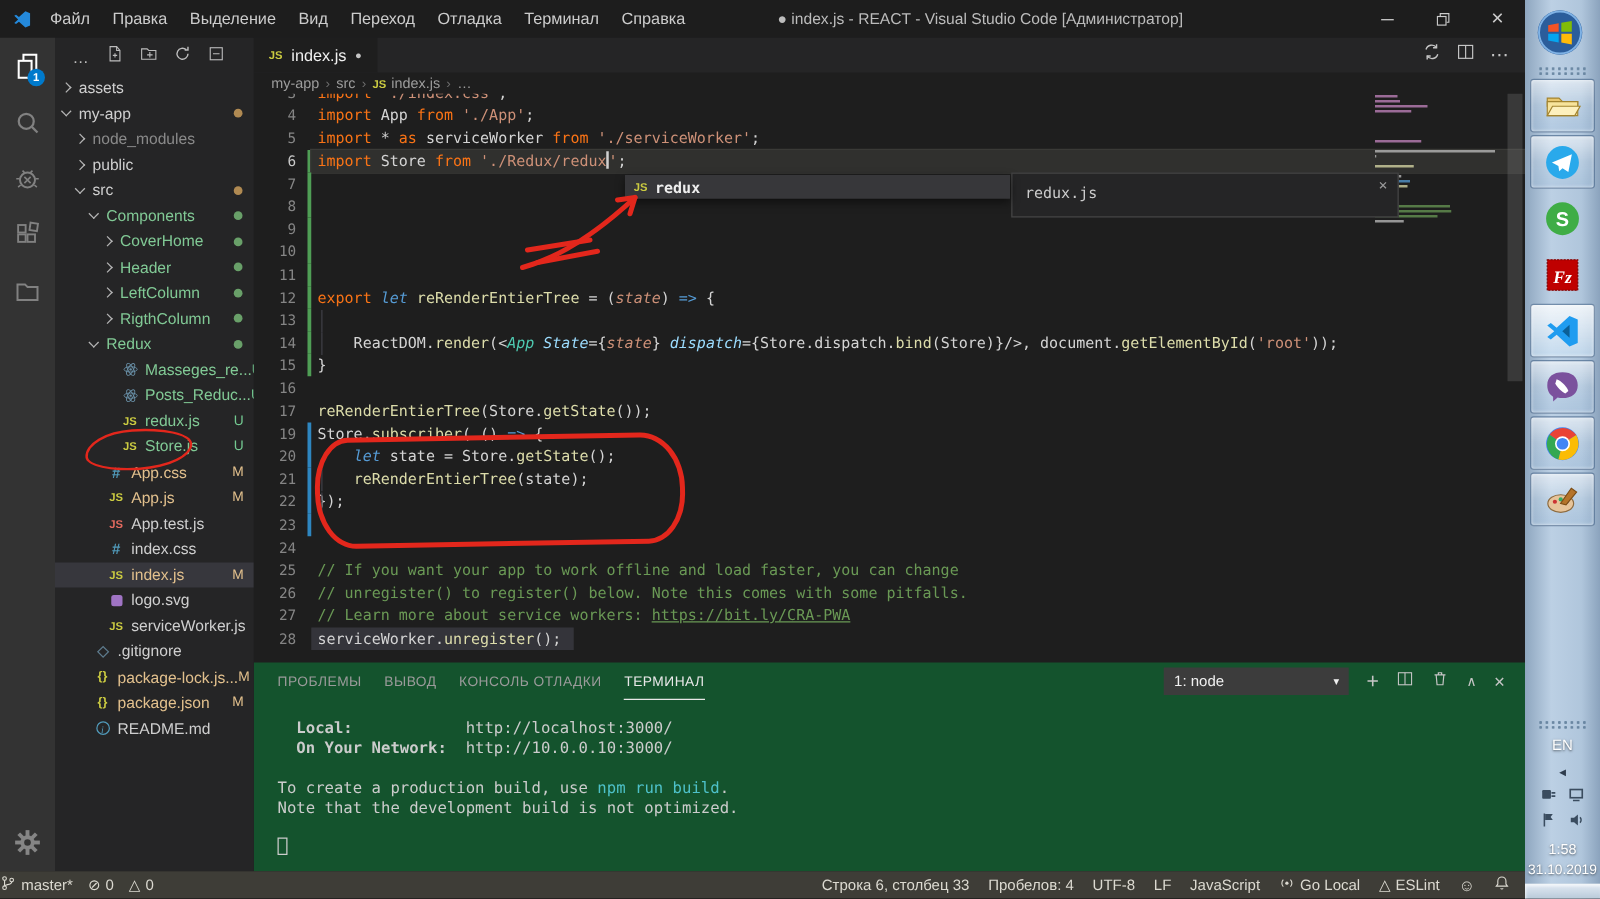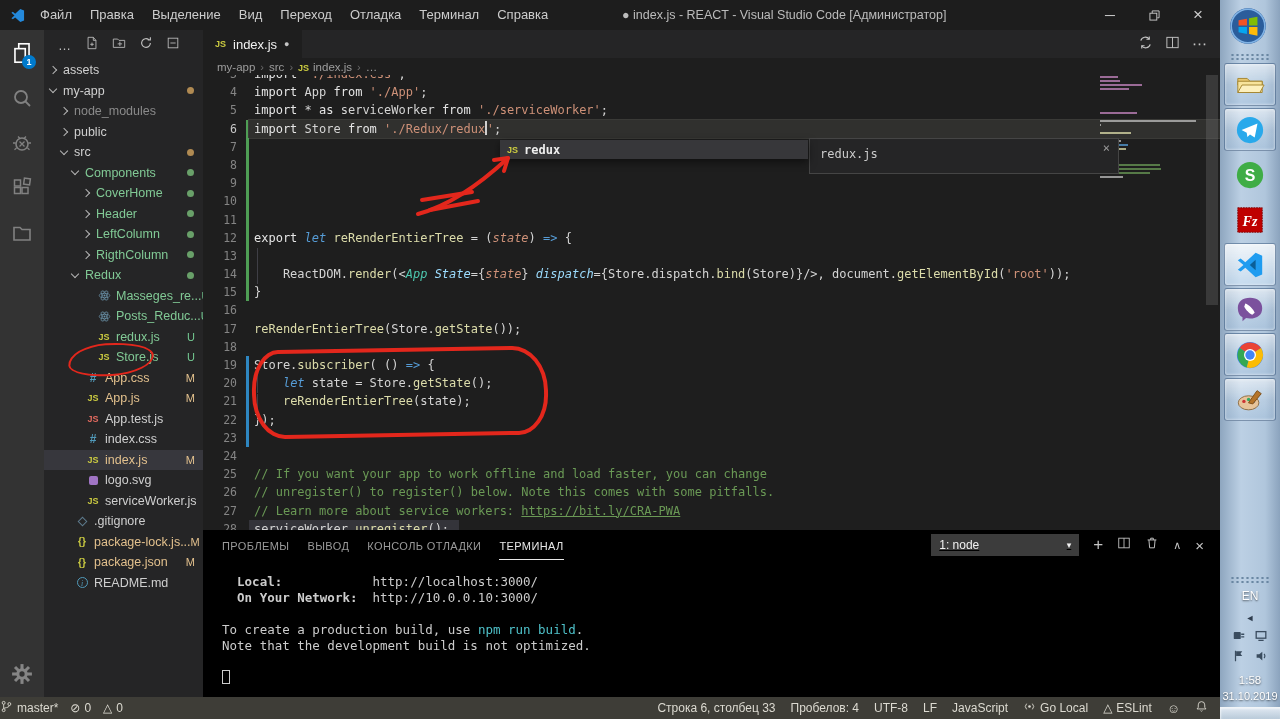--- a/index.html
+++ b/index.html
@@ -59,21 +59,21 @@
   .code{position:absolute;top:45px;left:0;width:1017px;height:455px;overflow:hidden;}
   .codein{position:absolute;top:-10px;left:0;right:0;font-family:"DejaVu Sans Mono","Liberation Mono",monospace;font-size:12px;}
   .line{height:18.2px;line-height:18.2px;display:flex;white-space:pre;}
   .ln{width:34px;text-align:right;color:#858585;flex:none;font-size:11.5px;}
   .gutter{width:3px;flex:none;margin-left:9px;}
   .gut-add{background:#4f9e55;} .gut-mod{background:#2e86c0;}
   .txtwrap{padding-left:5px;}
   .line.current .txtwrap{background:#30302e;outline:1px solid #3a3a37;flex:1;}
   .line.current .ln{color:#c8c8c8;}
   .line.sel28 .txtwrap{background:#34343a;padding-right:10px;}
-  .tk-k{color:#e5e5e5;} .tk-s{color:#ce9178;} .tk-f{color:#dcdcaa;} .tk-t{color:#4ec9b0;font-style:italic;}
+  .tk-k{color:#f97316;} .tk-s{color:#ce9178;} .tk-f{color:#dcdcaa;} .tk-t{color:#4ec9b0;font-style:italic;}
   .tk-a{color:#9cdcfe;font-style:italic;} .tk-o{color:#ce9178;font-style:italic;} .tk-c{color:#6a9955;}
   .tk-u{color:#6a9955;text-decoration:underline;} .tk-w{color:#d4d4d4;} .tk-l{color:#569cd6;font-style:italic;} .tk-r{color:#569cd6;}
   .cursor{display:inline-block;width:1.5px;height:14px;background:#d0d0d0;vertical-align:-2px;}
   .guide{position:absolute;width:1px;background:#3f3f46;height:18px;left:54px;}
   .minimap{position:absolute;left:897px;top:46px;width:104px;}
   .mbar{height:2px;margin-bottom:2px;opacity:.75;}
   .scrollbar{position:absolute;left:1003px;top:45px;width:12px;height:230px;background:rgba(121,121,121,0.30);}
 
   
   .suggest{position:absolute;left:297px;top:110px;width:308px;height:19px;background:#37373a;display:flex;align-items:center;gap:6px;padding-left:7px;font-family:"DejaVu Sans Mono",monospace;font-size:12px;color:#eeeeee;box-shadow:0 3px 8px rgba(0,0,0,.5);z-index:6;}
@@ -81,21 +81,21 @@
   .suggestdoc{position:absolute;left:606px;top:108px;width:310px;height:36px;background:#252526;border:1px solid #454545;color:#cccccc;font-family:"DejaVu Sans Mono",monospace;font-size:12px;padding:8px 10px;z-index:5;}
   .docclose{position:absolute;right:8px;top:2px;color:#9a9a9a;font-size:12px;}
 
   
   .anno{position:absolute;border:3px solid #e3271c;border-radius:50%;z-index:30;pointer-events:none;}
   .anno-store{left:24px;top:313px;width:86px;height:33px;transform:rotate(-4deg);border-width:2.5px;border-radius:45% 55% 50% 50%/60% 45% 55% 40%;}
   .anno-block{left:49px;top:318px;width:296px;height:89px;border-width:4px;border-radius:9% 12% 10% 11%/45% 50% 45% 50%;transform:rotate(-1deg);}
   .anno-arrow{position:absolute;left:205px;top:108px;z-index:30;pointer-events:none;}
 
   
-  .panel{position:absolute;left:0;top:500px;width:1017px;height:167px;background:#000000;text-decoration:underline;}
+  .panel{position:absolute;left:0;top:500px;width:1017px;height:167px;background:#14532d;}
   .panelheader{height:30px;display:flex;align-items:center;padding-left:19px;gap:18px;}
   .ptab{font-size:11px;color:#9a9a9a;letter-spacing:.4px;height:30px;line-height:32px;}
   .ptab.active{color:#e7e7e7;border-bottom:1px solid #e7e7e7;}
   .pright{margin-left:auto;display:flex;align-items:center;gap:14px;padding-right:16px;color:#c5c5c5;}
   .tpicker{width:148px;height:22px;background:#3c3c3c;color:#f0f0f0;font-size:12px;display:flex;align-items:center;padding:0 8px;}
   .tpicker .caret{margin-left:auto;font-size:9px;}
   .pplus{font-size:17px;font-weight:300;}
   .pchev{font-size:11px;}
   .pclose{font-size:15px;}
   .terminal{padding:14px 0 0 19px;font-family:"DejaVu Sans Mono","Liberation Mono",monospace;font-size:12.5px;line-height:16px;color:#cccccc;}
@@ -455,21 +455,20 @@
           <div class="line"><span class="ln">8</span><span class="gutter gut-add"></span><span class="txtwrap"></span></div>
           <div class="line"><span class="ln">9</span><span class="gutter gut-add"></span><span class="txtwrap"></span></div>
           <div class="line"><span class="ln">10</span><span class="gutter gut-add"></span><span class="txtwrap"></span></div>
           <div class="line"><span class="ln">11</span><span class="gutter gut-add"></span><span class="txtwrap"></span></div>
           <div class="line"><span class="ln">12</span><span class="gutter gut-add"></span><span class="txtwrap"><span class="tk-k">export </span><span class="tk-l">let </span><span class="tk-f">reRenderEntierTree </span><span class="tk-w">= (</span><span class="tk-o">state</span><span class="tk-w">) </span><span class="tk-r">=&gt;</span><span class="tk-w"> {</span></span></div>
           <div class="line"><span class="ln">13</span><span class="gutter gut-add"></span><span class="txtwrap"></span></div>
           <div class="line"><span class="ln">14</span><span class="gutter gut-add"></span><span class="txtwrap"><span class="tk-w">    ReactDOM.</span><span class="tk-f">render</span><span class="tk-w">(&lt;</span><span class="tk-t">App</span><span class="tk-a"> State</span><span class="tk-w">={</span><span class="tk-o">state</span><span class="tk-w">} </span><span class="tk-a">dispatch</span><span class="tk-w">={Store.dispatch.</span><span class="tk-f">bind</span><span class="tk-w">(Store)}/&gt;, document.</span><span class="tk-f">getElementById</span><span class="tk-w">(</span><span class="tk-s">'root'</span><span class="tk-w">));</span></span></div>
           <div class="line"><span class="ln">15</span><span class="gutter gut-add"></span><span class="txtwrap"><span class="tk-w">}</span></span></div>
           <div class="line"><span class="ln">16</span><span class="gutter"></span><span class="txtwrap"></span></div>
           <div class="line"><span class="ln">17</span><span class="gutter"></span><span class="txtwrap"><span class="tk-f">reRenderEntierTree</span><span class="tk-w">(Store.</span><span class="tk-f">getState</span><span class="tk-w">());</span></span></div>
-          <div class="line"><span class="ln">18</span><span class="gutter"></span><span class="txtwrap"></span></div>
           <div class="line"><span class="ln">19</span><span class="gutter gut-mod"></span><span class="txtwrap"><span class="tk-w">Store.</span><span class="tk-f">subscriber</span><span class="tk-w">( () </span><span class="tk-r">=&gt;</span><span class="tk-w"> {</span></span></div>
           <div class="line"><span class="ln">20</span><span class="gutter gut-mod"></span><span class="txtwrap"><span class="tk-w">    </span><span class="tk-l">let</span><span class="tk-w"> state = Store.</span><span class="tk-f">getState</span><span class="tk-w">();</span></span></div>
           <div class="line"><span class="ln">21</span><span class="gutter gut-mod"></span><span class="txtwrap"><span class="tk-w">    </span><span class="tk-f">reRenderEntierTree</span><span class="tk-w">(state);</span></span></div>
           <div class="line"><span class="ln">22</span><span class="gutter gut-mod"></span><span class="txtwrap"><span class="tk-w">});</span></span></div>
           <div class="line"><span class="ln">23</span><span class="gutter gut-mod"></span><span class="txtwrap"></span></div>
           <div class="line"><span class="ln">24</span><span class="gutter"></span><span class="txtwrap"></span></div>
           <div class="line"><span class="ln">25</span><span class="gutter"></span><span class="txtwrap"><span class="tk-c">// If you want your app to work offline and load faster, you can change</span></span></div>
           <div class="line"><span class="ln">26</span><span class="gutter"></span><span class="txtwrap"><span class="tk-c">// unregister() to register() below. Note this comes with some pitfalls.</span></span></div>
           <div class="line"><span class="ln">27</span><span class="gutter"></span><span class="txtwrap"><span class="tk-c">// Learn more about service workers: </span><span class="tk-u">https://bit.ly/CRA-PWA</span></span></div>
           <div class="line sel28"><span class="ln">28</span><span class="gutter"></span><span class="txtwrap"><span class="tk-w">serviceWorker.</span><span class="tk-f">unregister</span><span class="tk-w">();</span></span></div>

